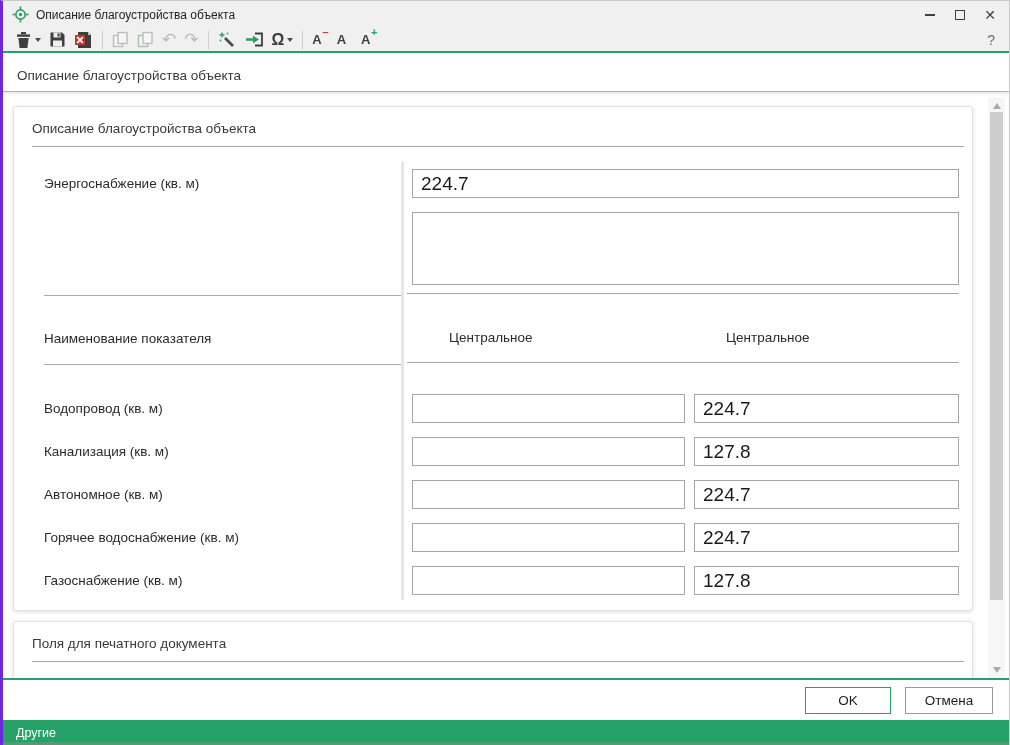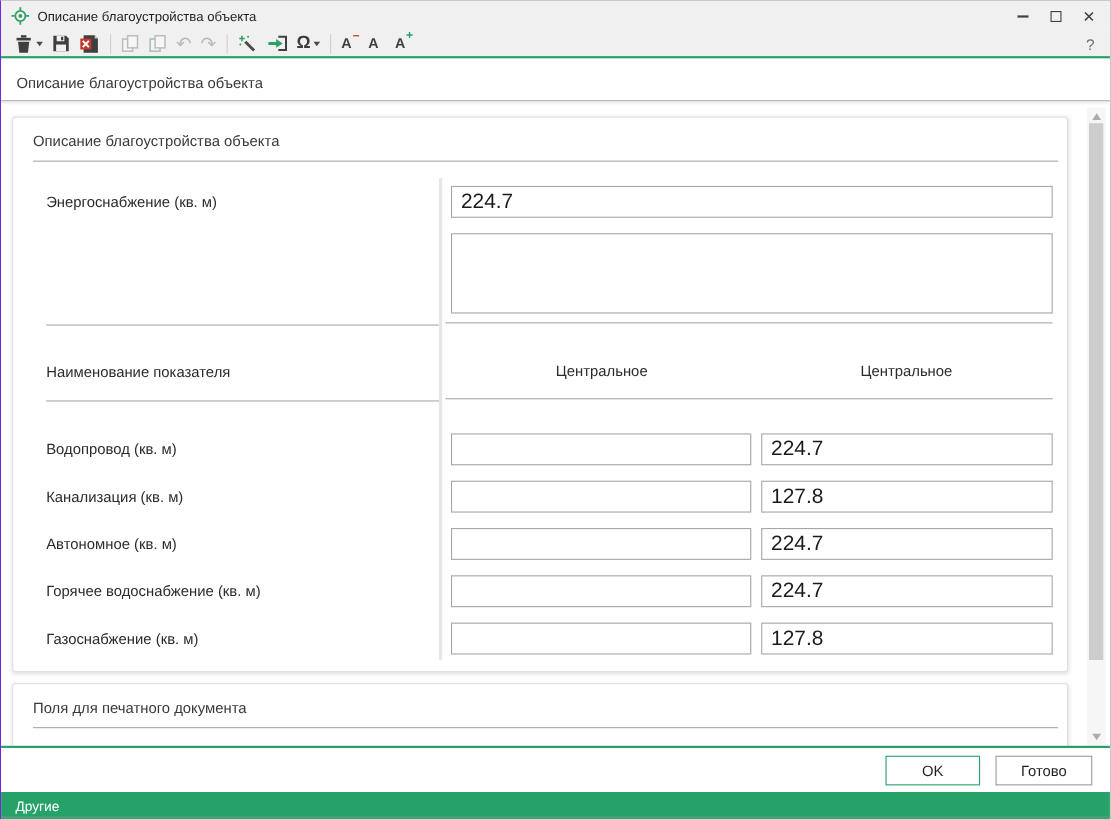--- a/index.html
+++ b/index.html
@@ -6,21 +6,21 @@
   html,body { width:1010px; height:745px; }
   body {
     font-family:"Liberation Sans", sans-serif;
     background:#ffffff;
     position:relative;
     overflow:hidden;
     color:#2b2b2b;
   }
   .window {
     position:absolute; inset:0;
-    border-left:1px solid #6d28d9; border-right:1px solid #c9c9c9; border-top:1px solid #c9c9c9;
+    border-left:3px solid #6d28d9; border-right:1px solid #c9c9c9; border-top:1px solid #c9c9c9;
   }
   
   .titlebar {
     position:absolute; left:0; right:0; top:0; height:27px;
     background:#f0f0f0; display:flex; align-items:center;
   }
   .app-icon { width:17px; height:17px; margin-left:9px; flex:0 0 auto; }
   .titlebar-title { font-size:12px; color:#1f1f1f; margin-left:7px; flex:1 1 auto; white-space:nowrap; }
   .win-btn {
     width:30px; height:24px; display:flex; align-items:center; justify-content:center;
@@ -75,21 +75,21 @@
     position:absolute; height:29px; border:1px solid #a6a6a6; background:#fff;
     font-family:"Liberation Sans", sans-serif; font-size:19px; color:#1a1a1a;
     padding:0 8px; outline:none;
   }
   .txt-wide { left:398px; width:547px; }
   .txtarea {
     position:absolute; left:398px; width:547px; height:73px;
     border:1px solid #a6a6a6; background:#fff; resize:none; outline:none;
     font-family:"Liberation Sans", sans-serif; font-size:13.5px; color:#1a1a1a; padding:4px 8px;
   }
-  .col-head { position:absolute; font-size:13.5px; color:#2b2b2b; text-align:center; width:200px; }
+  .col-head { position:absolute; font-size:13.5px; color:#2b2b2b; width:200px; }
   .txt-central { left:398px; width:273px; }
   .txt-auto { left:680px; width:265px; }
   
   .scrollbar {
     position:absolute; right:4px; top:43px; width:17px; height:580px;
     background:#f6f6f6;
   }
   .scroll-arrow { position:absolute; left:0; width:17px; height:16px; display:flex; align-items:center; justify-content:center; }
   .scroll-arrow.up { top:0; }
   .scroll-arrow.down { bottom:0; }
@@ -273,20 +273,20 @@
         </div>
       <div class="scroll-thumb"></div>
       <div class="scroll-arrow down">
           <span class="tri-down"></span>
         </div>
     </div>
   </div>
 
   <div class="footer">
     <div class="btn btn-ok">OK</div>
-    <div class="btn btn-cancel">Готово</div>
+    <div class="btn btn-cancel">Отмена</div>
   </div>
 
   <div class="statusbar">
     <span>Другие</span>
   </div>
 
 </div>
 
 </body></html>

